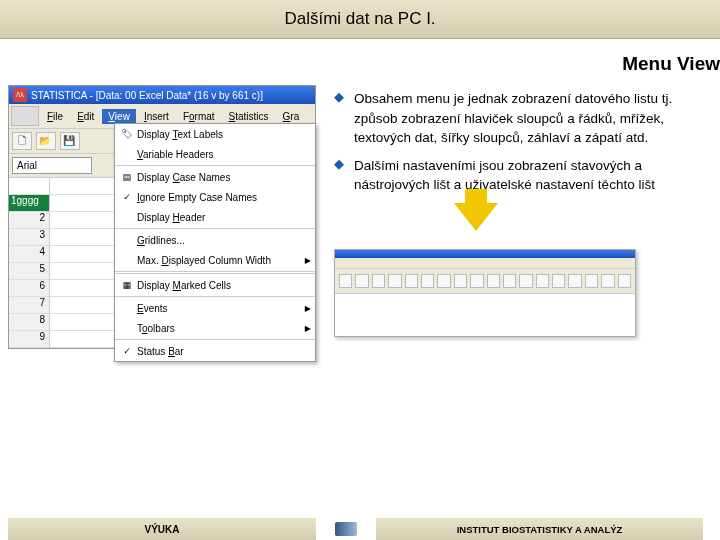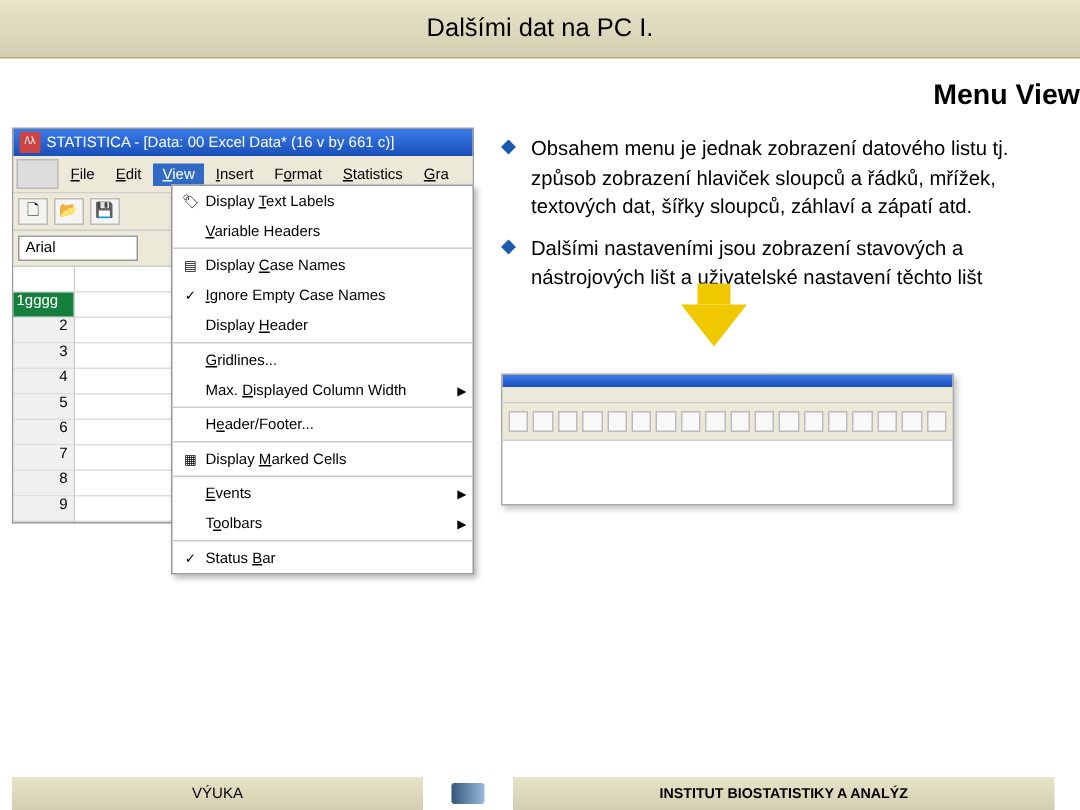--- a/index.html
+++ b/index.html
@@ -37,21 +37,21 @@
   .bmark{color:#1a5ab0;margin-right:10px;font-size:13px;line-height:1.3}
   .thumb{margin-top:18px;width:300px;height:86px;border:1px solid #aaa;box-shadow:2px 2px 4px rgba(0,0,0,0.25);background:#ece9d8;position:relative;overflow:hidden}
   .thumb .tbar{height:8px;background:linear-gradient(to bottom,#3a7ceb,#1a4fb8)}
   .thumb .tmenu{height:10px;background:#ece9d8;border-bottom:1px solid #ccc}
   .thumb .ticons{height:24px;background:#ece9d8;border-bottom:1px solid #ccc;display:flex;align-items:center;gap:3px;padding:0 4px}
   .thumb .ticons .tb{width:12px;height:12px;border:1px solid #bbb;background:#f8f8f8}
   .thumb .tsheet{height:44px;background:#fff}
   .arrow-down{width:0;height:0;border-left:22px solid transparent;border-right:22px solid transparent;border-top:28px solid #f0c800;margin:8px 0 0 120px;position:relative}
   .arrow-stem{width:22px;height:14px;background:#f0c800;position:absolute;top:-42px;left:-11px}
   .footer{position:absolute;bottom:0;left:0;right:0;height:22px;display:flex}
-  .footer-left{width:274px;background:linear-gradient(to bottom,#e8e4c8,#d4ceb0);display:flex;align-items:center;justify-content:center;font-size:10px;font-weight:normal;margin-left:8px}
+  .footer-left{width:308px;background:linear-gradient(to bottom,#e8e4c8,#d4ceb0);display:flex;align-items:center;justify-content:center;font-size:10px;font-weight:bold;margin-left:8px}
   .footer-mid{width:60px;display:flex;align-items:center;justify-content:center}
   .footer-mid .logo{width:22px;height:14px;background:linear-gradient(to right,#357,#9bd);border-radius:2px}
   .footer-right{flex:1;background:linear-gradient(to bottom,#e8e4c8,#d4ceb0);display:flex;align-items:center;justify-content:center;font-size:9.5px;font-weight:bold;margin-right:17px}
 </style>
 </head>
 <body>
 
 <div class="header">Dalšími dat na PC I.</div>
 <div class="subtitle">Menu View</div>
 
@@ -135,24 +135,20 @@
       <div class="dd-item">
           <span class="dd-ico"></span>
           <span><u>G</u>ridlines...</span>
         </div>
       <div class="dd-item">
           <span class="dd-ico"></span>
           <span>Max. <u>D</u>isplayed Column Width</span>
           <span class="dd-arrow">▶</span>
         </div>
       <div class="dd-sep"></div>
-      <div class="dd-item">
-          <span class="dd-ico"></span>
-          <span>H<u>e</u>ader/Footer...</span>
-        </div>
       <div class="dd-sep"></div>
       <div class="dd-item">
           <span class="dd-ico">▦</span>
           <span>Display <u>M</u>arked Cells</span>
         </div>
       <div class="dd-sep"></div>
       <div class="dd-item">
           <span class="dd-ico"></span>
           <span><u>E</u>vents</span>
           <span class="dd-arrow">▶</span>

